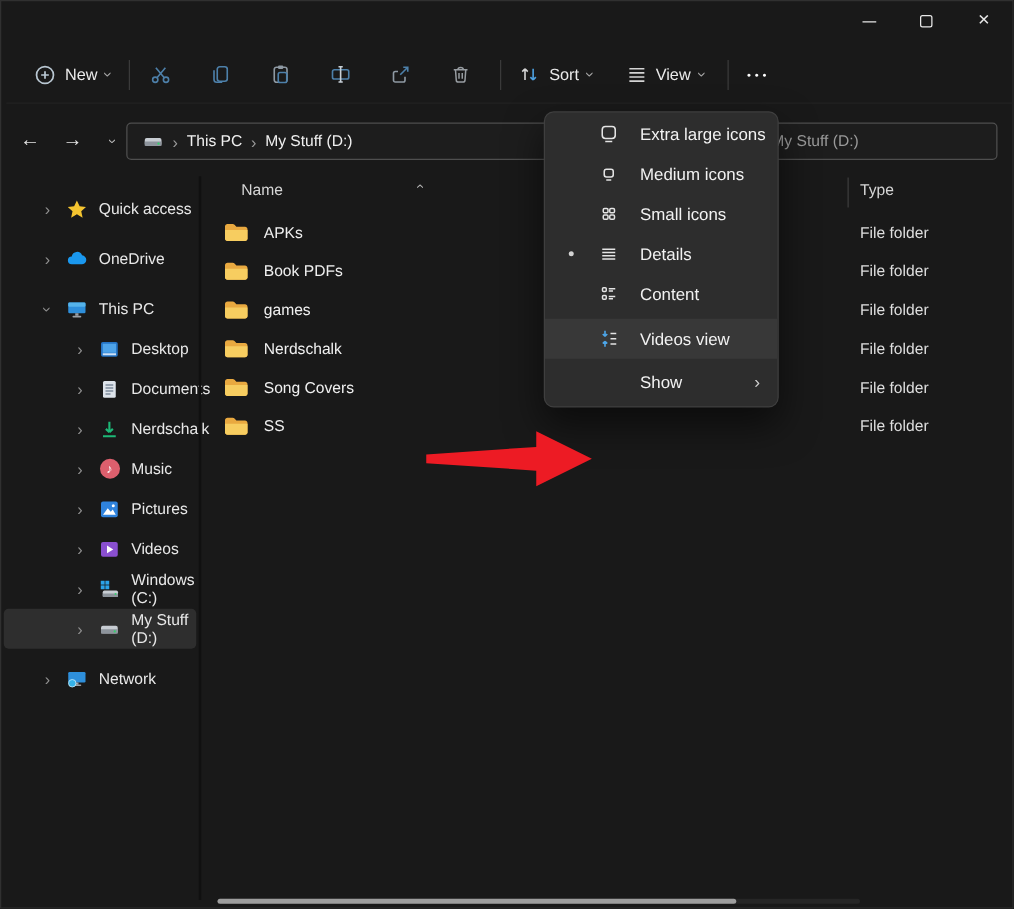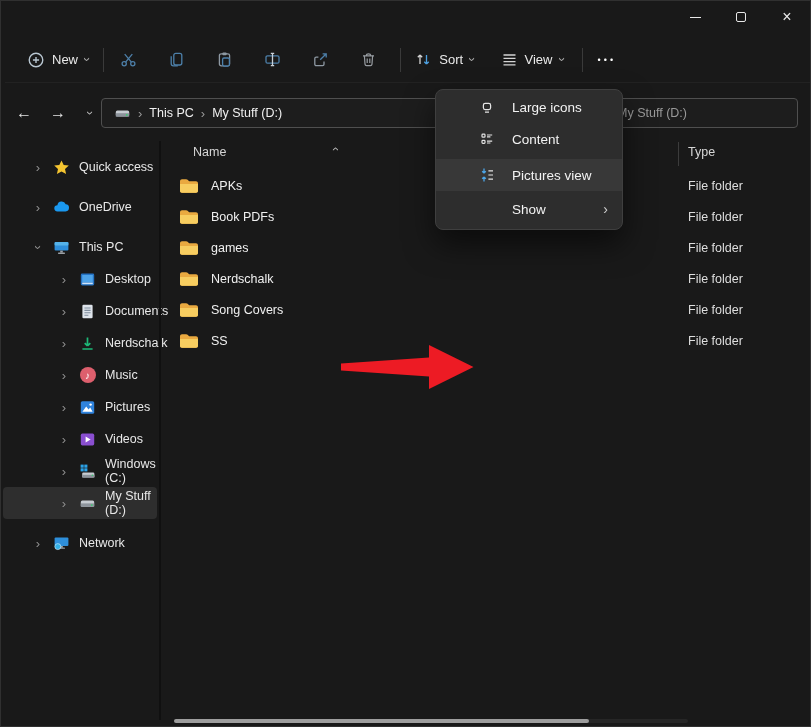--- a/index.html
+++ b/index.html
@@ -374,24 +374,51 @@
         <path d="M1 5.9 h18 v6.9 c0 1.1 -0.9 2 -2 2 H3 c-1.1 0 -2 -0.9 -2 -2 z" fill="#f7cd60"></path>
       </svg>
     <span class="fname">SS</span>
     <span class="ftype">File folder</span>
   </div>
 
   <div class="menu">
     <div class="menu-item">
       <span class="mi-bullet"></span>
       <svg class="mi-ico" viewBox="0 0 16 16" fill="none" stroke="#e4e4e4" stroke-width="1.25">
+          <rect x="2.8" y="2.2" width="10.4" height="9.6" rx="2.6"></rect>
+          <path d="M5.2 14.2 H10.8"></path>
+        </svg>
+      <span class="mi-label">Extra large icons</span>
+    </div>
+    <div class="menu-item">
+      <span class="mi-bullet"></span>
+      <svg class="mi-ico" viewBox="0 0 16 16" fill="none" stroke="#e4e4e4" stroke-width="1.25">
           <rect x="4.4" y="4.4" width="7.2" height="6.2" rx="1.8"></rect>
           <path d="M6 13 H10"></path>
         </svg>
-      <span class="mi-label">Large icons</span>
+      <span class="mi-label">Medium icons</span>
+    </div>
+    <div class="menu-item">
+      <span class="mi-bullet"></span>
+      <svg class="mi-ico" viewBox="0 0 16 16" fill="none" stroke="#e4e4e4" stroke-width="1.2">
+          <rect x="3.6" y="3.8" width="3.8" height="3.4" rx="1"></rect>
+          <rect x="8.8" y="3.8" width="3.8" height="3.4" rx="1"></rect>
+          <rect x="3.6" y="9" width="3.8" height="3.4" rx="1"></rect>
+          <rect x="8.8" y="9" width="3.8" height="3.4" rx="1"></rect>
+        </svg>
+      <span class="mi-label">Small icons</span>
+    </div>
+    <div class="menu-item">
+      <span class="mi-bullet">
+          <span class="dot"></span>
+        </span>
+      <svg class="mi-ico" viewBox="0 0 16 16" stroke="#e4e4e4" stroke-width="1.2">
+          <path d="M2.8 4.4 H13.2 M2.8 7 H13.2 M2.8 9.6 H13.2 M2.8 12.2 H13.2"></path>
+        </svg>
+      <span class="mi-label">Details</span>
     </div>
     <div class="menu-item">
       <span class="mi-bullet"></span>
       <svg class="mi-ico" viewBox="0 0 16 16" fill="none" stroke="#e4e4e4" stroke-width="1.2">
           <rect x="3" y="3.2" width="3" height="3" rx="0.8"></rect>
           <path d="M8 4 H13.2 M8 5.8 H11.4"></path>
           <rect x="3" y="9.4" width="3" height="3" rx="0.8"></rect>
           <path d="M8 10.2 H13.2 M8 12 H11.4"></path>
         </svg>
       <span class="mi-label">Content</span>
@@ -400,21 +427,21 @@
       <span class="mi-bullet"></span>
       <svg class="mi-ico" viewBox="0 0 16 16" fill="none">
           <g stroke="#4da6e8" stroke-width="1.3">
             <path d="M5 1.6 V6 M5 6 L3.2 4.2 M5 6 L6.8 4.2"></path>
             <path d="M5 14.4 V10 M5 10 L3.2 11.8 M5 10 L6.8 11.8"></path>
           </g>
           <g stroke="#e4e4e4" stroke-width="1.2">
             <path d="M9.4 3.8 H14 M9.4 8 H14 M9.4 12.2 H14"></path>
           </g>
         </svg>
-      <span class="mi-label">Pictures view</span>
+      <span class="mi-label">Videos view</span>
     </div>
     <div class="menu-item show-item">
       <span class="mi-bullet"></span>
       <span class="mi-ico"></span>
       <span class="mi-label">Show</span>
       <span class="mi-subchev">›</span>
     </div>
   </div>
 
   <svg class="arrow-svg" width="811" height="727" viewBox="0 0 811 727">

